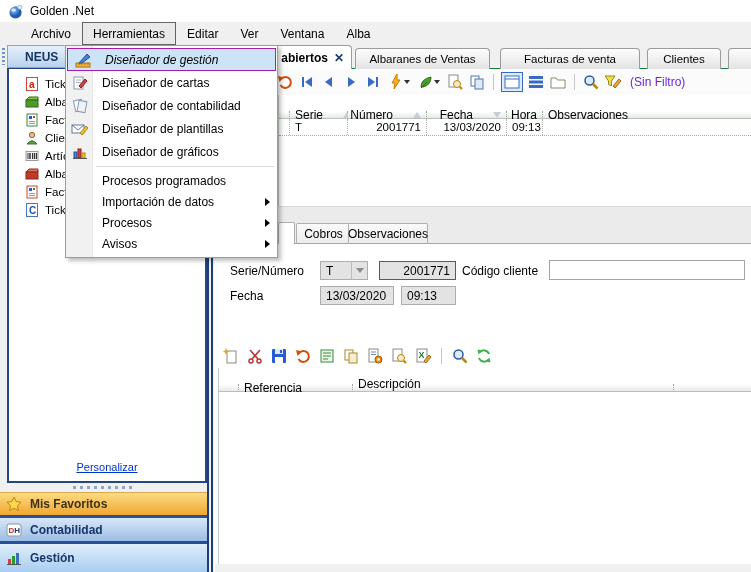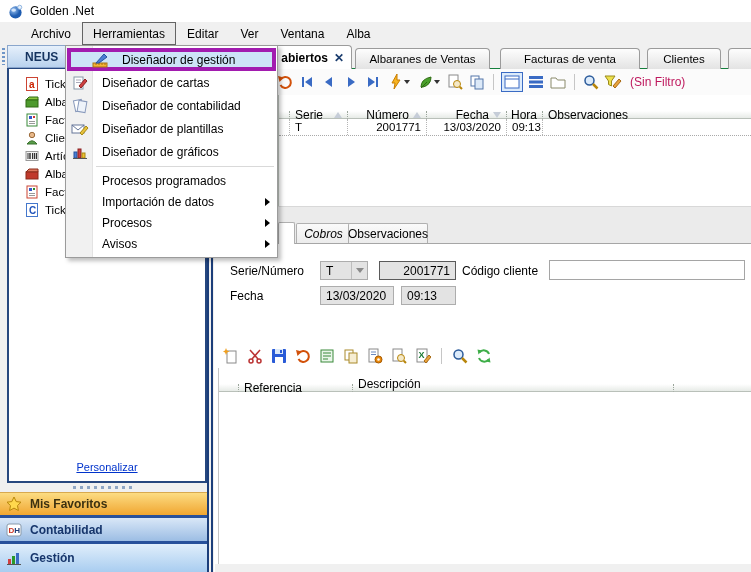--- a/index.html
+++ b/index.html
@@ -18,21 +18,21 @@
 
   
   .popup { position:absolute; left:65px; top:45px; width:213px; background:#fff;
            border:1px solid #9b9b9b; box-shadow:3px 3px 4px rgba(0,0,0,.25); z-index:50; padding:2px 0 3px 0; }
   .popup .gutter { position:absolute; left:0; top:0; bottom:0; width:27px; background:#f1f1f1; border-right:1px solid #e3e3e3; }
   .mi { position:relative; height:23px; display:flex; align-items:center; font-size:12px; color:#000; padding-left:5px; }
   .mi.small { height:21px; }
   .mi .mico { width:18px; height:16px; display:flex; align-items:center; justify-content:center; }
   .mi .mlabel { margin-left:13px; }
   .mi.noicon .mlabel { margin-left:31px; }
-  .mi.hl { margin:0 1px; padding-left:20px; background:#cde4f7; border:4px solid #a21caf; }
+  .mi.hl { margin:0 1px; padding-left:6px; background:#cde4f7; border:1px solid #a21caf;font-style:italic; }
   .menu-sep { height:1px; background:#d9d9d9; margin:3px 3px 3px 30px; }
   .subarrow { position:absolute; right:7px; width:0; height:0;
               border-top:4px solid transparent; border-bottom:4px solid transparent; border-left:5px solid #000; }
 
   
   .sidebar { position:absolute; left:0; top:45px; width:214px; height:527px; background:#f0f0f0; }
   .sb-line1 { position:absolute; left:207px; top:0; width:2px; height:527px; background:#1c3e7a; }
   .sb-line2 { position:absolute; left:211px; top:0; width:2px; height:527px; background:#1c3e7a; }
   .neus { position:absolute; left:7px; top:0; width:200px; height:23px;
           background:linear-gradient(#e6f0fb,#b9d2ee); border:1px solid #8aa6cc;
@@ -66,27 +66,27 @@
   .tab.active { top:0; height:24px; background:#fff; font-weight:bold; font-size:12px;
                 justify-content:flex-end; padding-right:7px; z-index:2; }
   .tab .x { color:#1b3d6e; font-weight:bold; font-size:12px; cursor:pointer; }
 
   .toolbar1 { position:absolute; left:0; top:24px; width:536px; height:26px; background:#fbfbfb;
               display:flex; align-items:center; gap:4px; padding-left:50px; }
   .tbtn { width:18px; height:18px; display:flex; align-items:center; justify-content:center; flex:none; }
   .tsep { width:1px; height:16px; background:#c6c6c6; margin:0 3px; flex:none; }
   .dd { width:0; height:0; border-left:3px solid transparent; border-right:3px solid transparent; border-top:4px solid #333; margin-left:1px; flex:none; }
   .tbtn.boxed { border:1px solid #3a6bc4; background:#dcebfb; width:22px; height:20px; }
-  .filterlabel { font-size:12px; color:#be185d; margin-left:4px; white-space:nowrap; }
+  .filterlabel { font-size:12px; color:#6d28d9; margin-left:4px; white-space:nowrap; }
 
   
   .grid1 { position:absolute; left:63px; top:50px; width:473px; height:111px; border-left:1px solid #c2c9c2; background:#fff; }
   .ghead { display:flex; height:24px; }
   .gh { background:linear-gradient(#ffffff,#e7ebe7); border-right:1px dotted #9aa59a; border-bottom:1px solid #b9c0b9;
-        font-size:12px; color:#000; display:flex; align-items:center; padding:0 5px; gap:4px;margin-top:16px; }
+        font-size:12px; color:#000; display:flex; align-items:center; padding:0 5px; gap:20px;margin-top:16px; }
   .gh.right { justify-content:flex-end; }
   .sort-up { width:0; height:0; border-left:4px solid transparent; border-right:4px solid transparent; border-bottom:6px solid #c6cdd8; }
   .sort-down { width:0; height:0; border-left:4px solid transparent; border-right:4px solid transparent; border-top:6px solid #c6cdd8; }
   .grow { display:flex; height:17px; border-bottom:1px dotted #a9a9a9; }
   .gc { border-right:1px dotted #b5b5b5; font-size:11.5px; display:flex; align-items:center; padding:0 5px; }
   .gc.right { justify-content:flex-end; }
   .w-sel{width:10px;} .w-serie{width:58px;} .w-num{width:79px;} .w-fecha{width:80px;} .w-hora{width:36px;} .w-obs{flex:1;}
 
   
   .band { position:absolute; left:0; top:161px; width:536px; height:37px; background:#ebebeb; border-top:1px solid #d8d8d8; }
@@ -391,21 +391,21 @@
         <div class="gc w-serie">T</div>
         <div class="gc w-num right">2001771</div>
         <div class="gc w-fecha right">13/03/2020</div>
         <div class="gc w-hora">09:13</div>
         <div class="gc w-obs" style="border-right:none"></div>
       </div>
     </div>
 
     <div class="band">
       <div class="stab sliver" style="left:63px;width:17px;"></div>
-      <div class="stab" style="left:81px;width:55px;font-style:italic;">
+      <div class="stab" style="left:81px;width:55px;">
         <span>Cobros</span>
       </div>
       <div class="stab" style="left:133px;width:80px;">
         <span>Observaciones</span>
       </div>
     </div>
 
     <div class="formpanel">
       <div class="flabel" style="left:15px;top:20px;">Serie/Número</div>
       <div class="fselect" style="left:105px;top:17px;width:48px;">

